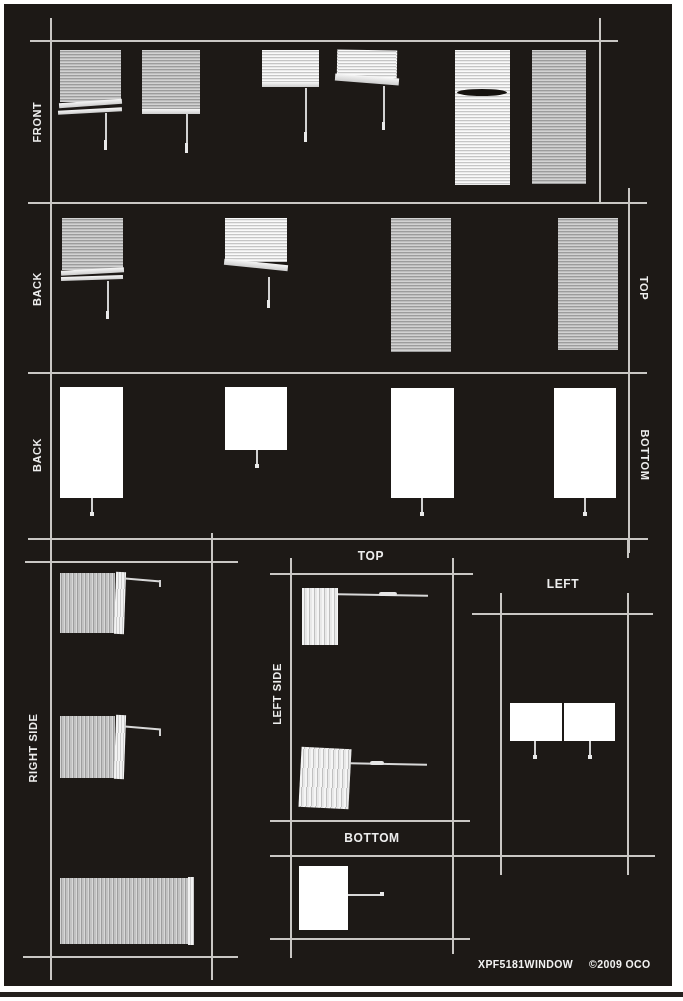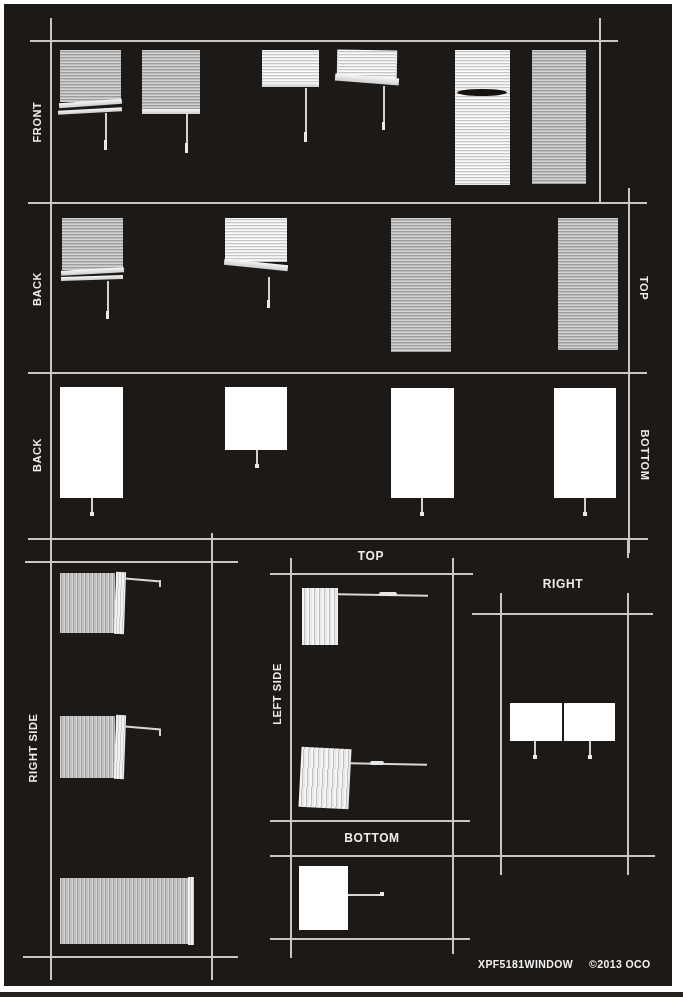--- a/index.html
+++ b/index.html
@@ -65,21 +65,21 @@
 
   <div class="lab rot-l" style="left:37px;top:122px">FRONT</div>
   <div class="lab rot-l" style="left:37px;top:289px">BACK</div>
   <div class="lab rot-l" style="left:37px;top:455px">BACK</div>
   <div class="lab rot-l" style="left:33px;top:748px">RIGHT SIDE</div>
   <div class="lab rot-l" style="left:277px;top:694px">LEFT SIDE</div>
   <div class="lab rot-r" style="left:644px;top:288px">TOP</div>
   <div class="lab rot-r" style="left:645px;top:455px">BOTTOM</div>
   <div class="lab horiz" style="left:371px;top:556px">TOP</div>
   <div class="lab horiz" style="left:372px;top:838px">BOTTOM</div>
-  <div class="lab horiz" style="left:563px;top:584px">RIGHT</div>
+  <div class="lab horiz" style="left:563px;top:584px">LEFT</div>
 
   <div class="blind sl-h-gray" style="left:60px;top:50px;width:61px;height:52px"></div>
   <div class="rail" style="left:59px;top:101px;width:63px;height:5px;transform:rotate(-4deg)"></div>
   <div class="rail" style="left:58px;top:109px;width:64px;height:4px;transform:rotate(-3deg)"></div>
   <div class="cord" style="left:105px;top:113px;height:30px"></div>
   <div class="cord-tip" style="left:104px;top:140px;width:3px;height:10px"></div>
 
   <div class="blind sl-h-gray" style="left:142px;top:50px;width:58px;height:60px"></div>
   <div class="rail" style="left:142px;top:109px;width:58px;height:5px"></div>
   <div class="cord" style="left:186px;top:114px;height:32px"></div>
@@ -156,17 +156,17 @@
 
   <div class="panel" style="left:510px;top:703px;width:52px;height:38px"></div>
   <div class="panel" style="left:564px;top:703px;width:51px;height:38px"></div>
   <div class="cord" style="left:534px;top:741px;height:15px"></div>
   <div class="knob" style="left:533px;top:755px"></div>
   <div class="cord" style="left:589px;top:741px;height:15px"></div>
   <div class="knob" style="left:588px;top:755px"></div>
 
   <div class="footer">
     <span>XPF5181WINDOW</span>
-    <span>©2013 OCO</span>
+    <span>©2009 OCO</span>
   </div>
 
   <div class="bottom-rule"></div>
 </div>
 
 </body></html>

